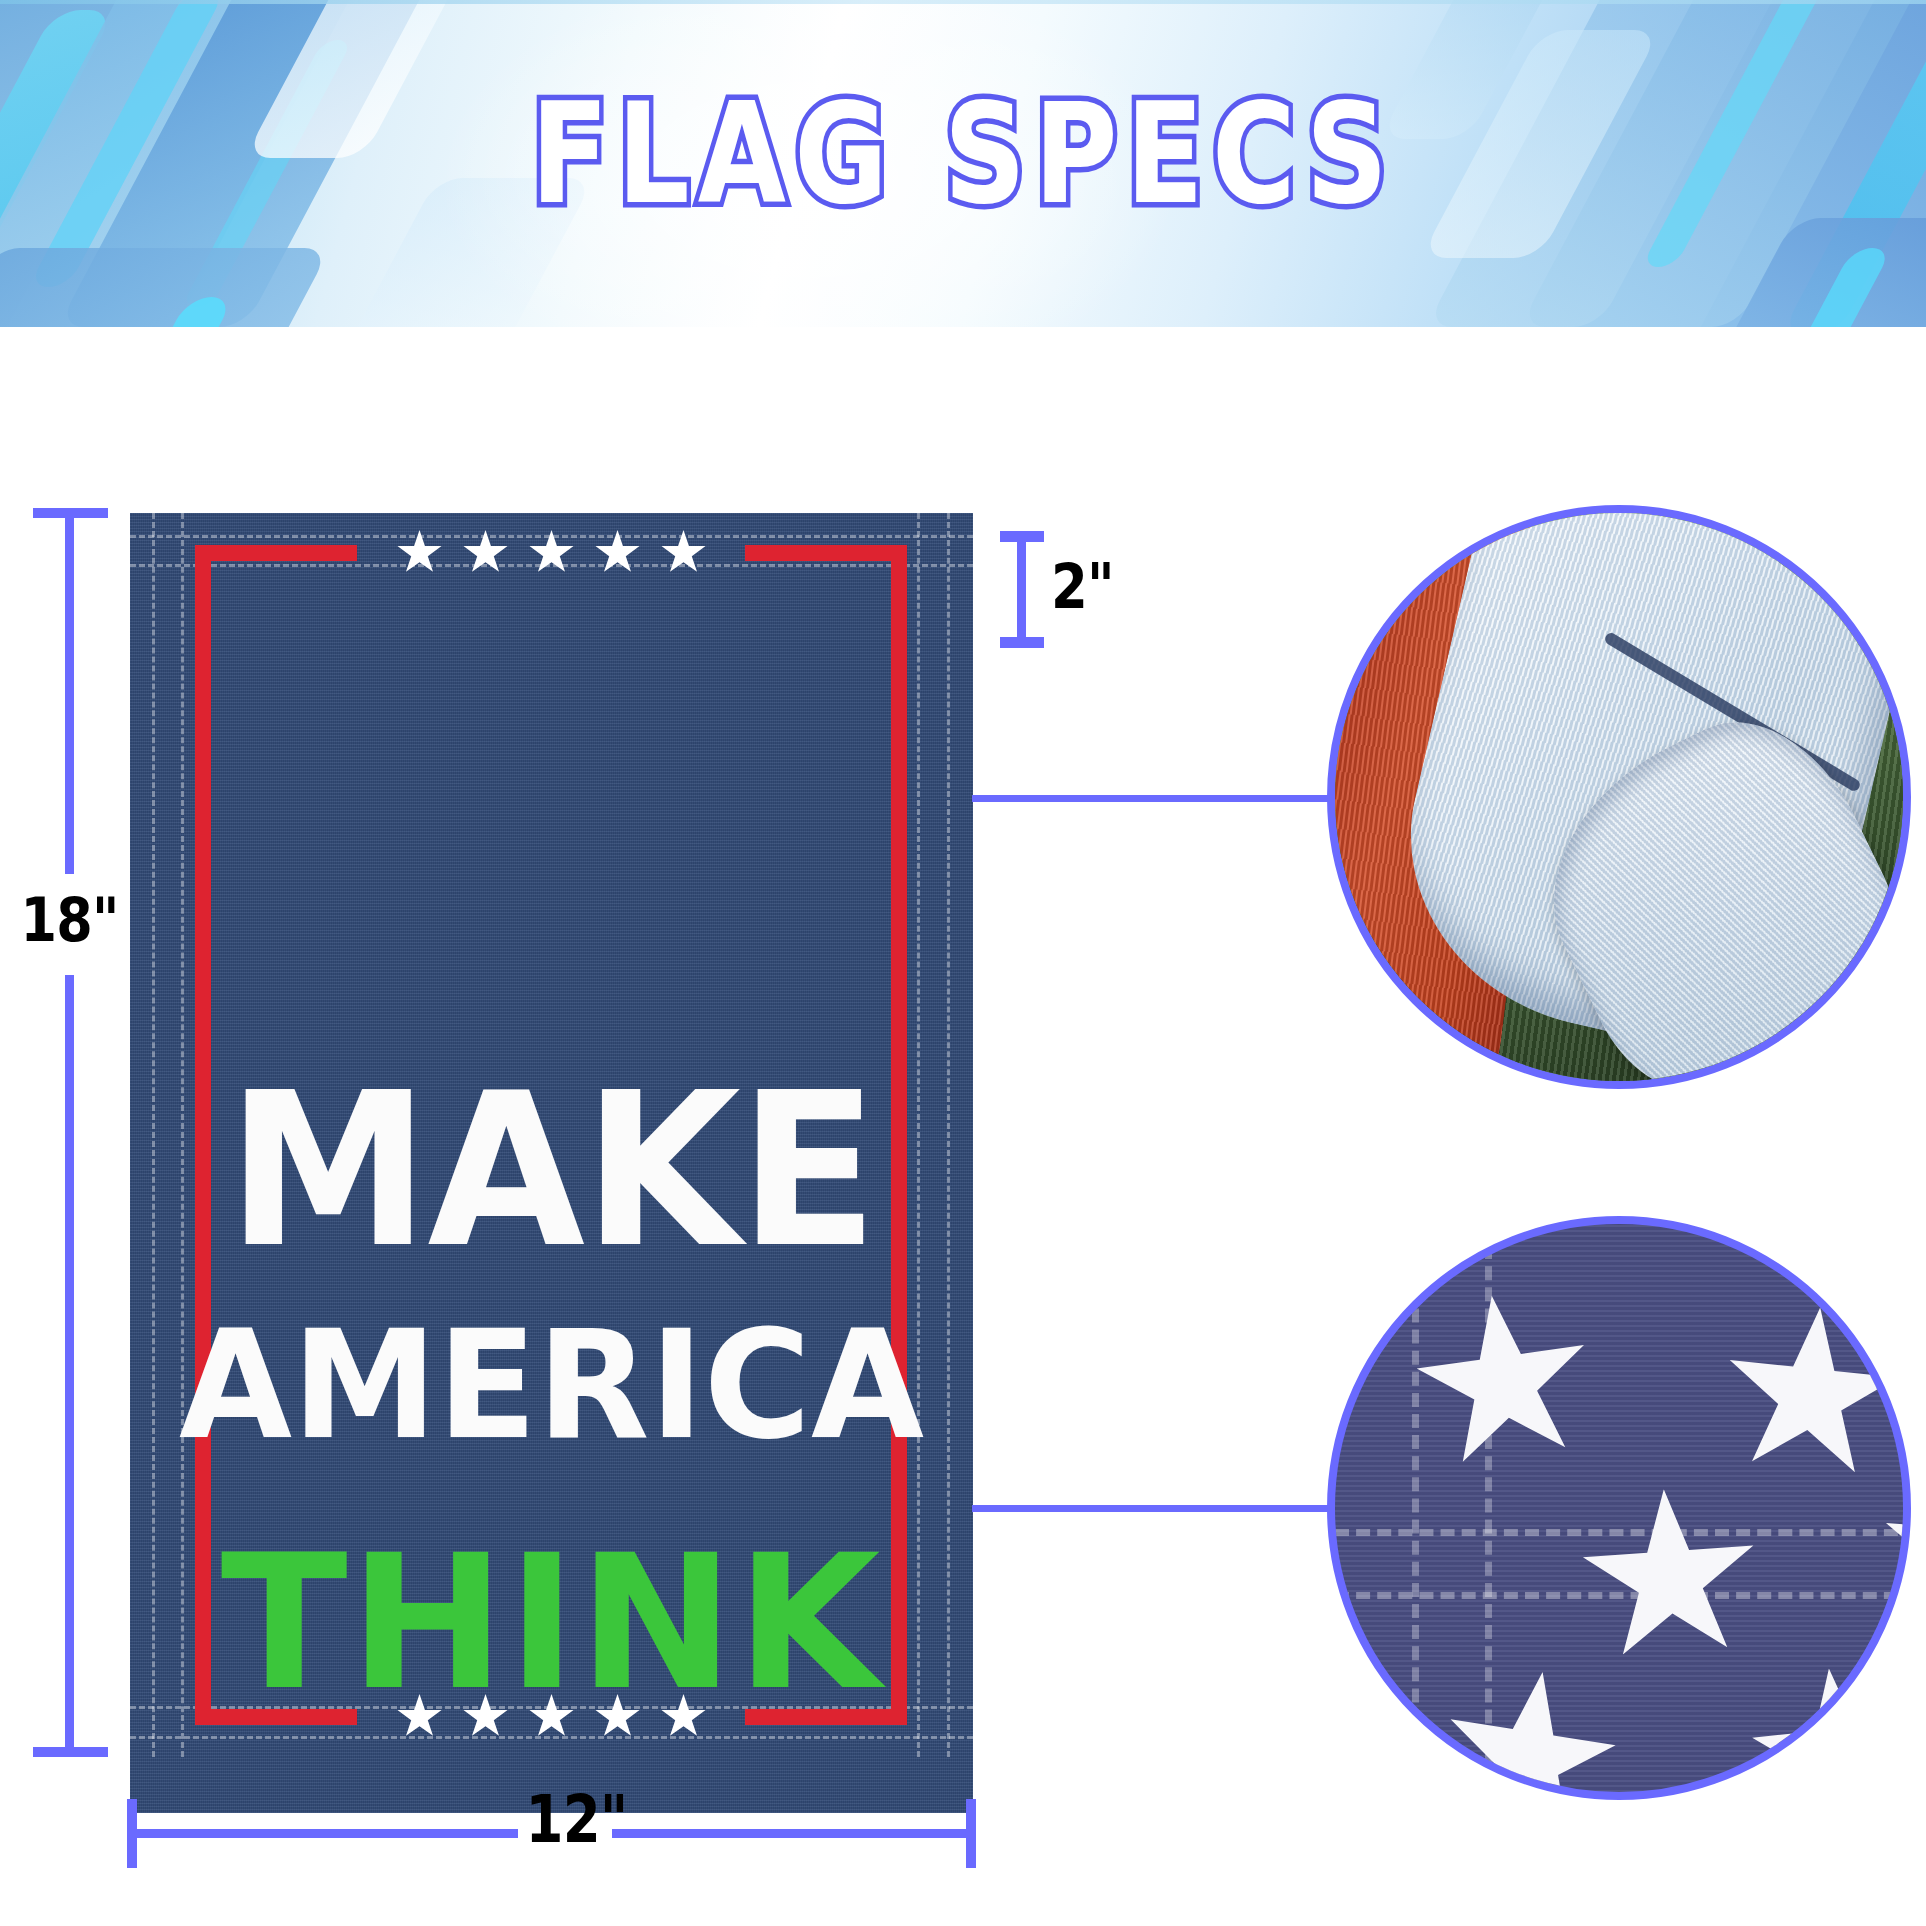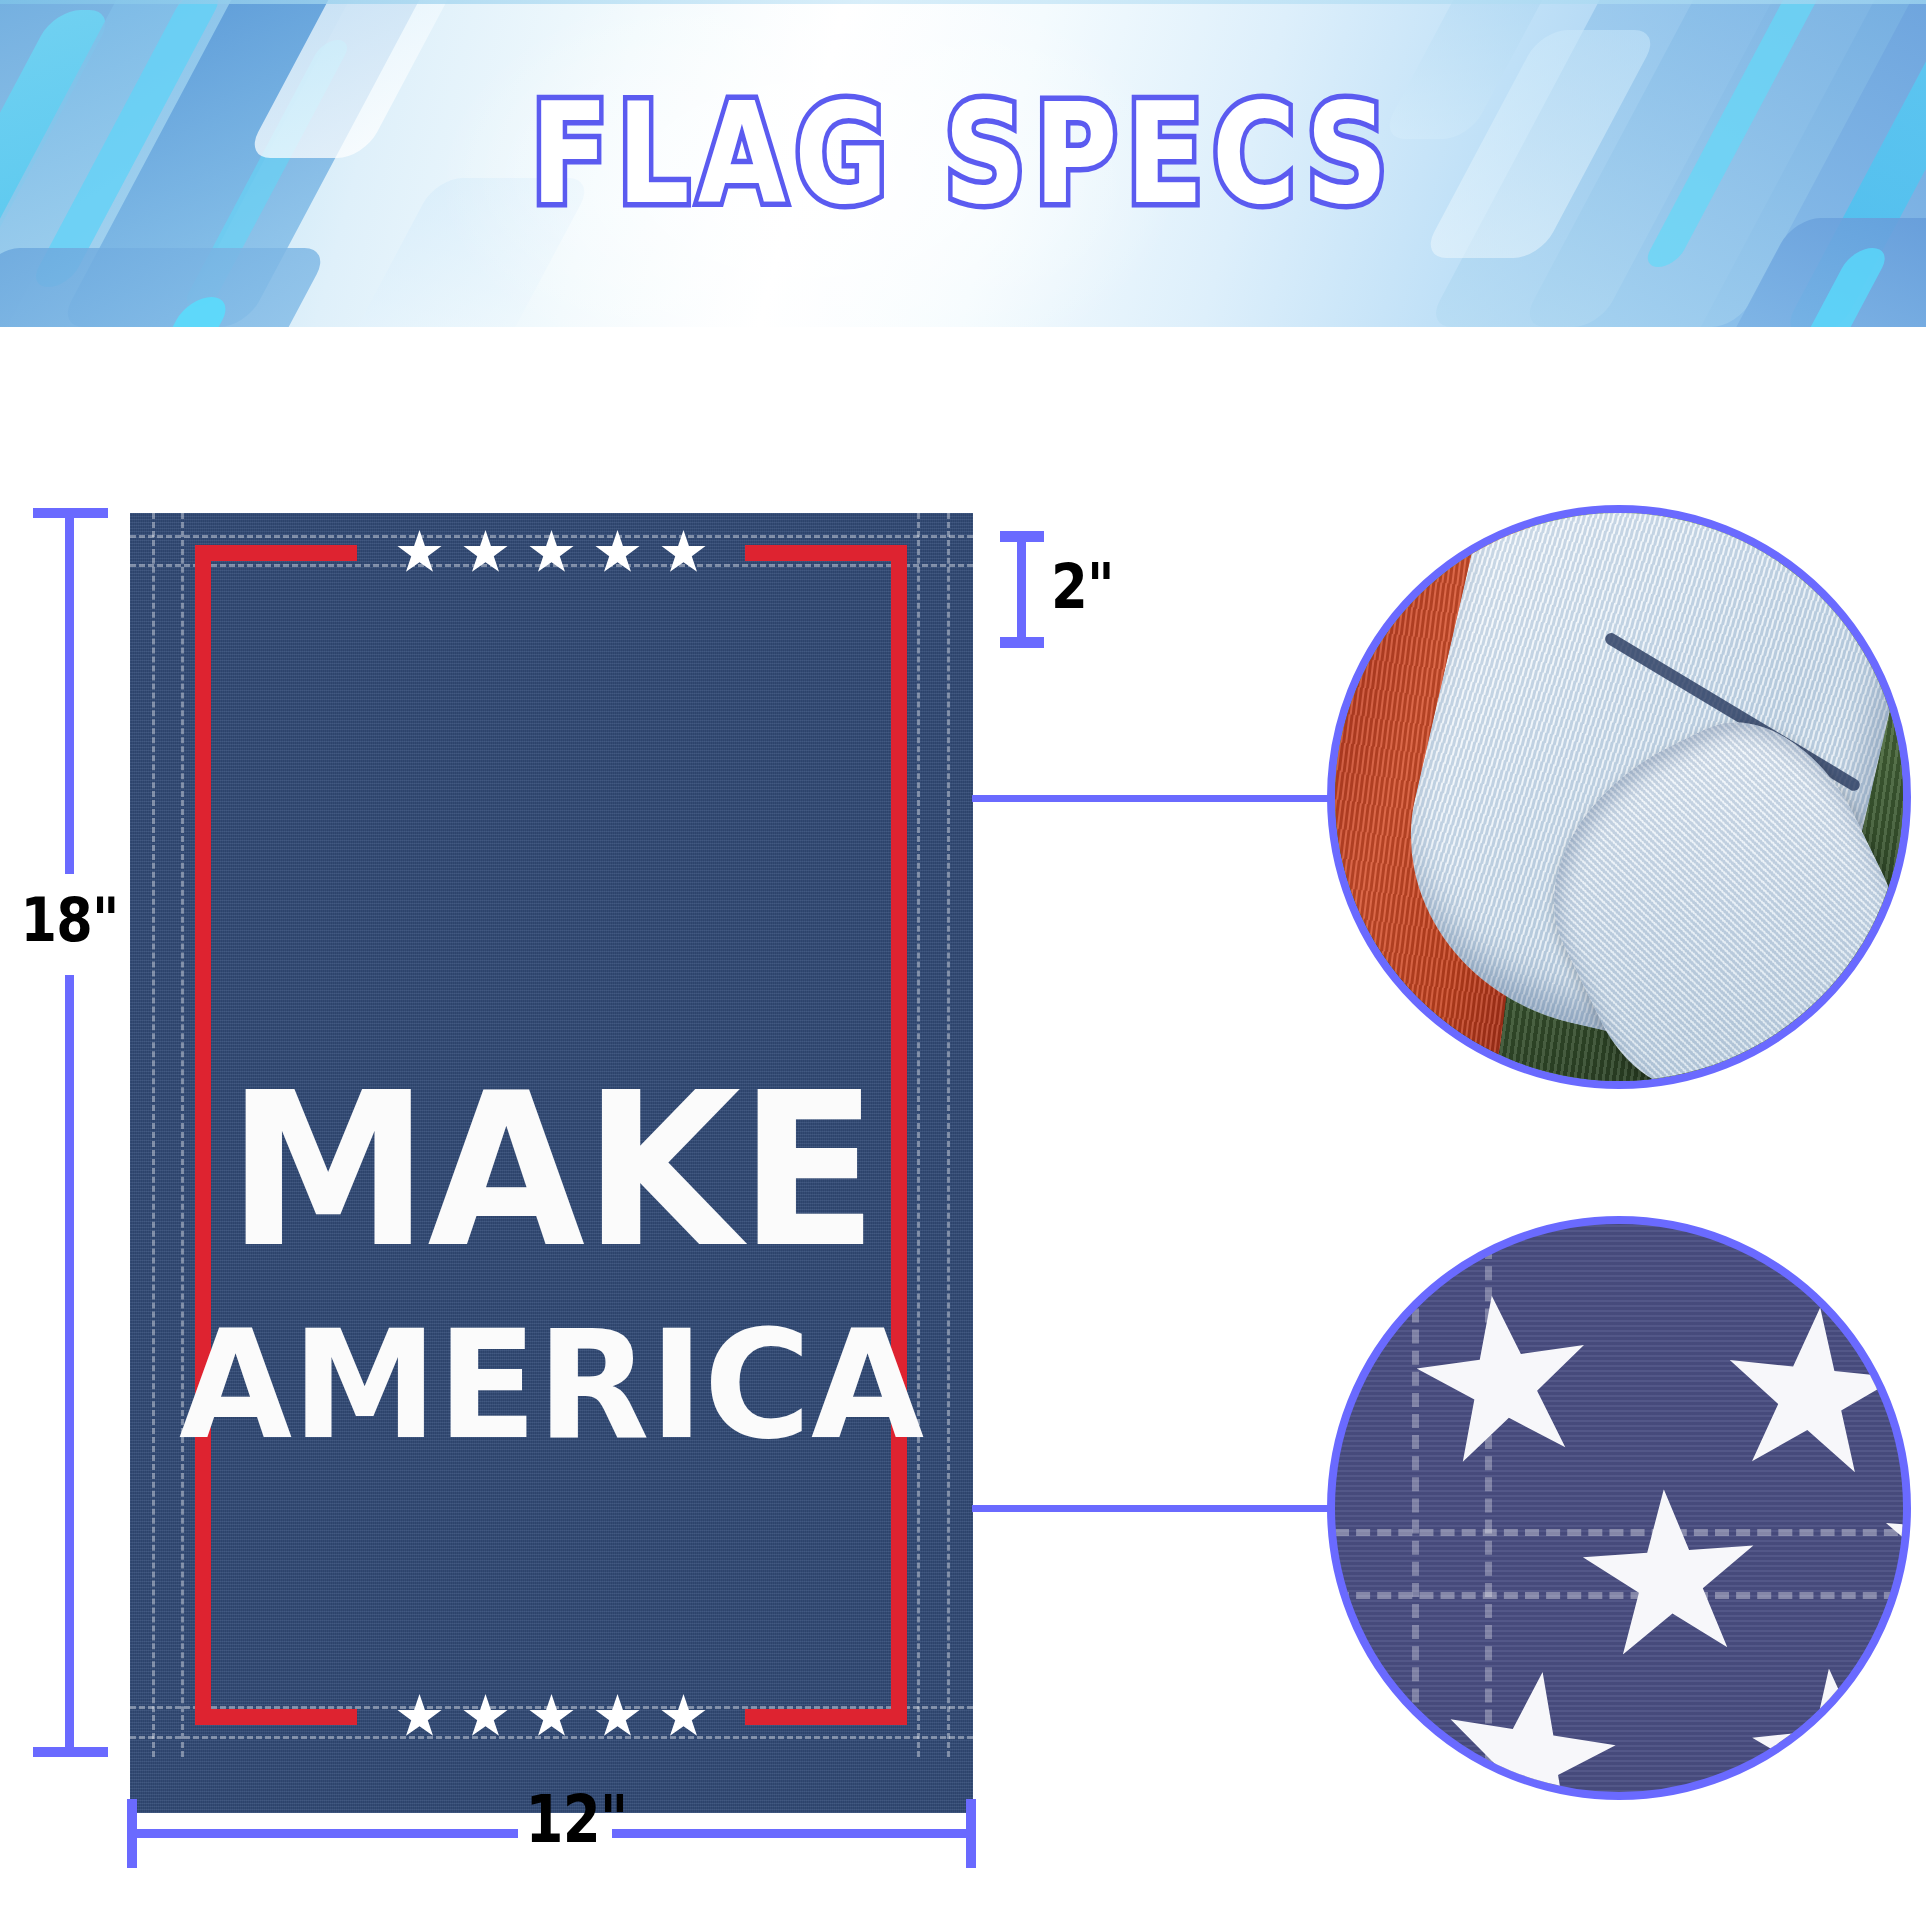--- a/index.html
+++ b/index.html
@@ -261,20 +261,21 @@
   <div class="flagstars" style="left:228px;top:1181px;width:387px;height:46px;">
     <div class="star"></div>
     <div class="star"></div>
     <div class="star"></div>
     <div class="star"></div>
     <div class="star"></div>
   </div>
 
   <div class="flagline" id="fl-make">MAKE</div>
   <div class="flagline" id="fl-america">AMERICA</div>
+  <div class="flagline" id="fl-think">THINK</div>
 
 </div>
 
 <div class="dimcolor" id="dim-v-cap-top"></div>
 <div class="dimcolor" id="dim-v-line-top"></div>
 <div id="dim-v-label">18"</div>
 <div class="dimcolor" id="dim-v-line-bot"></div>
 <div class="dimcolor" id="dim-v-cap-bot"></div>
 
 <div class="dimcolor" id="dim-h-cap-left"></div>

